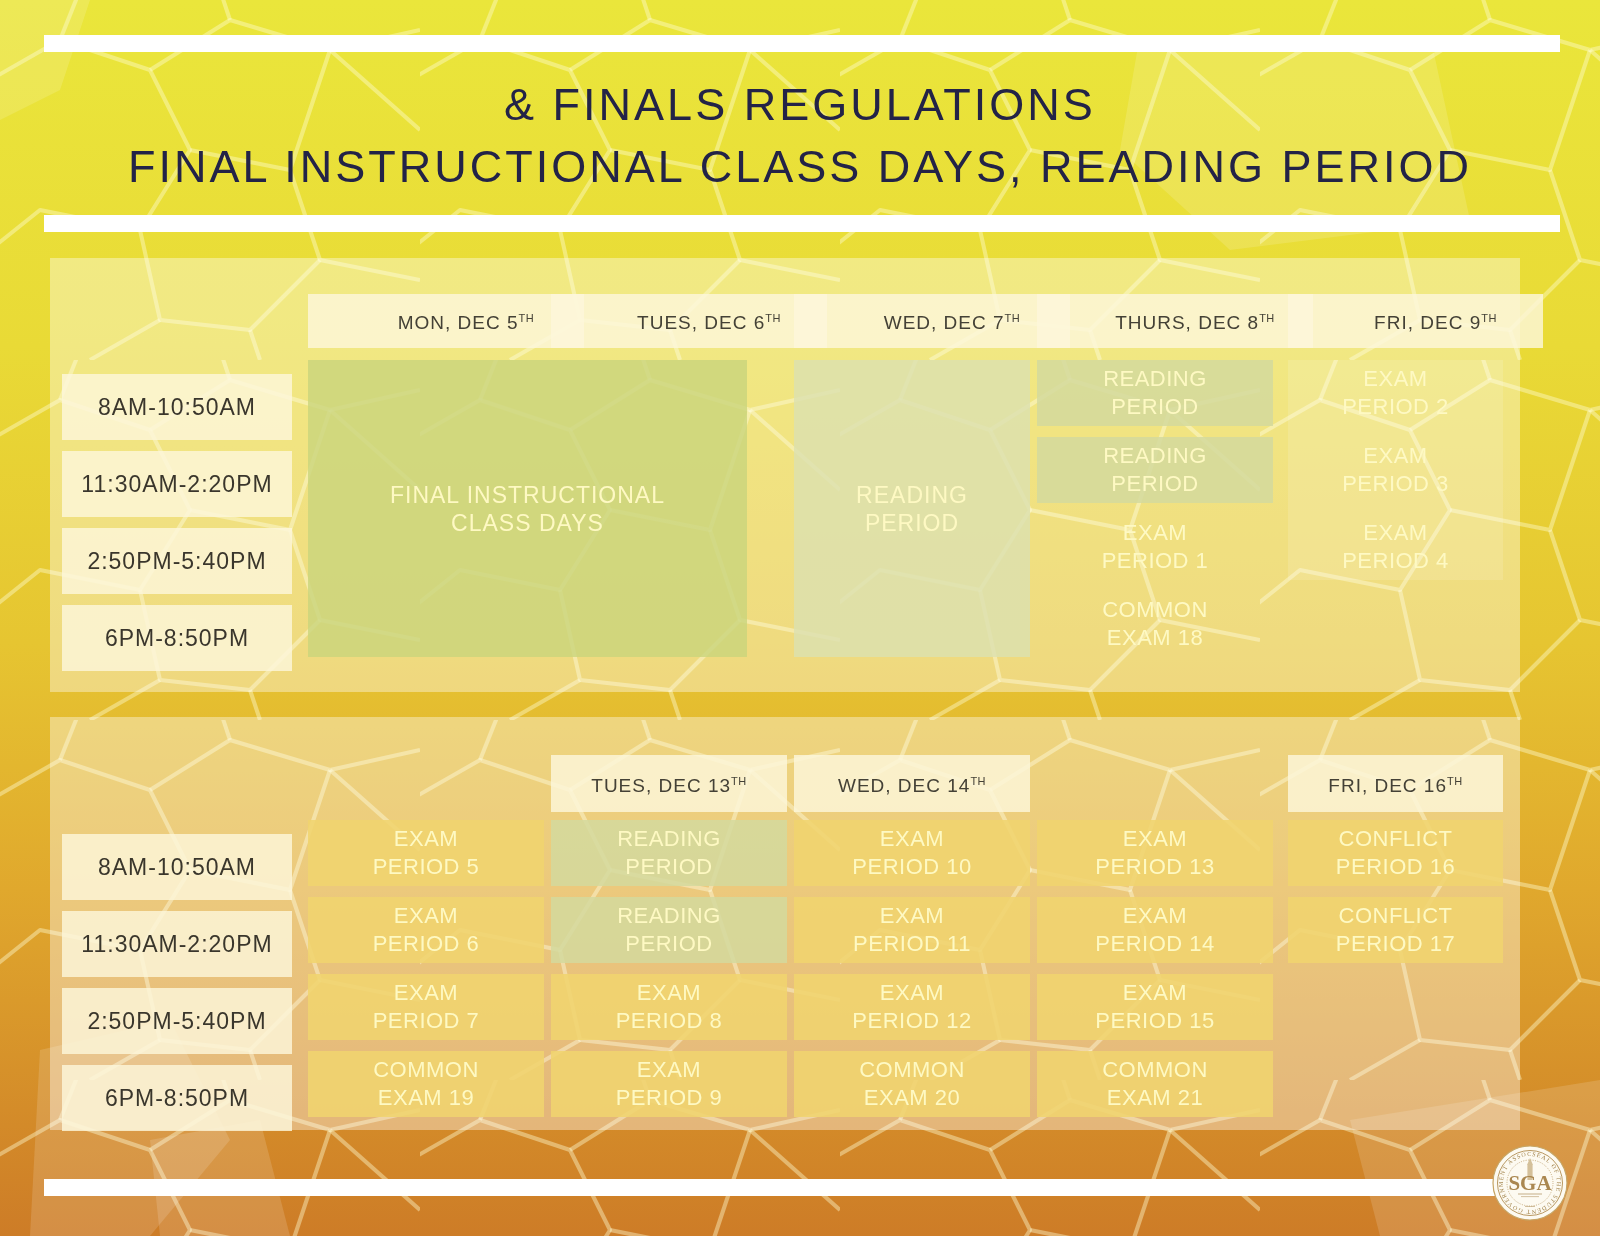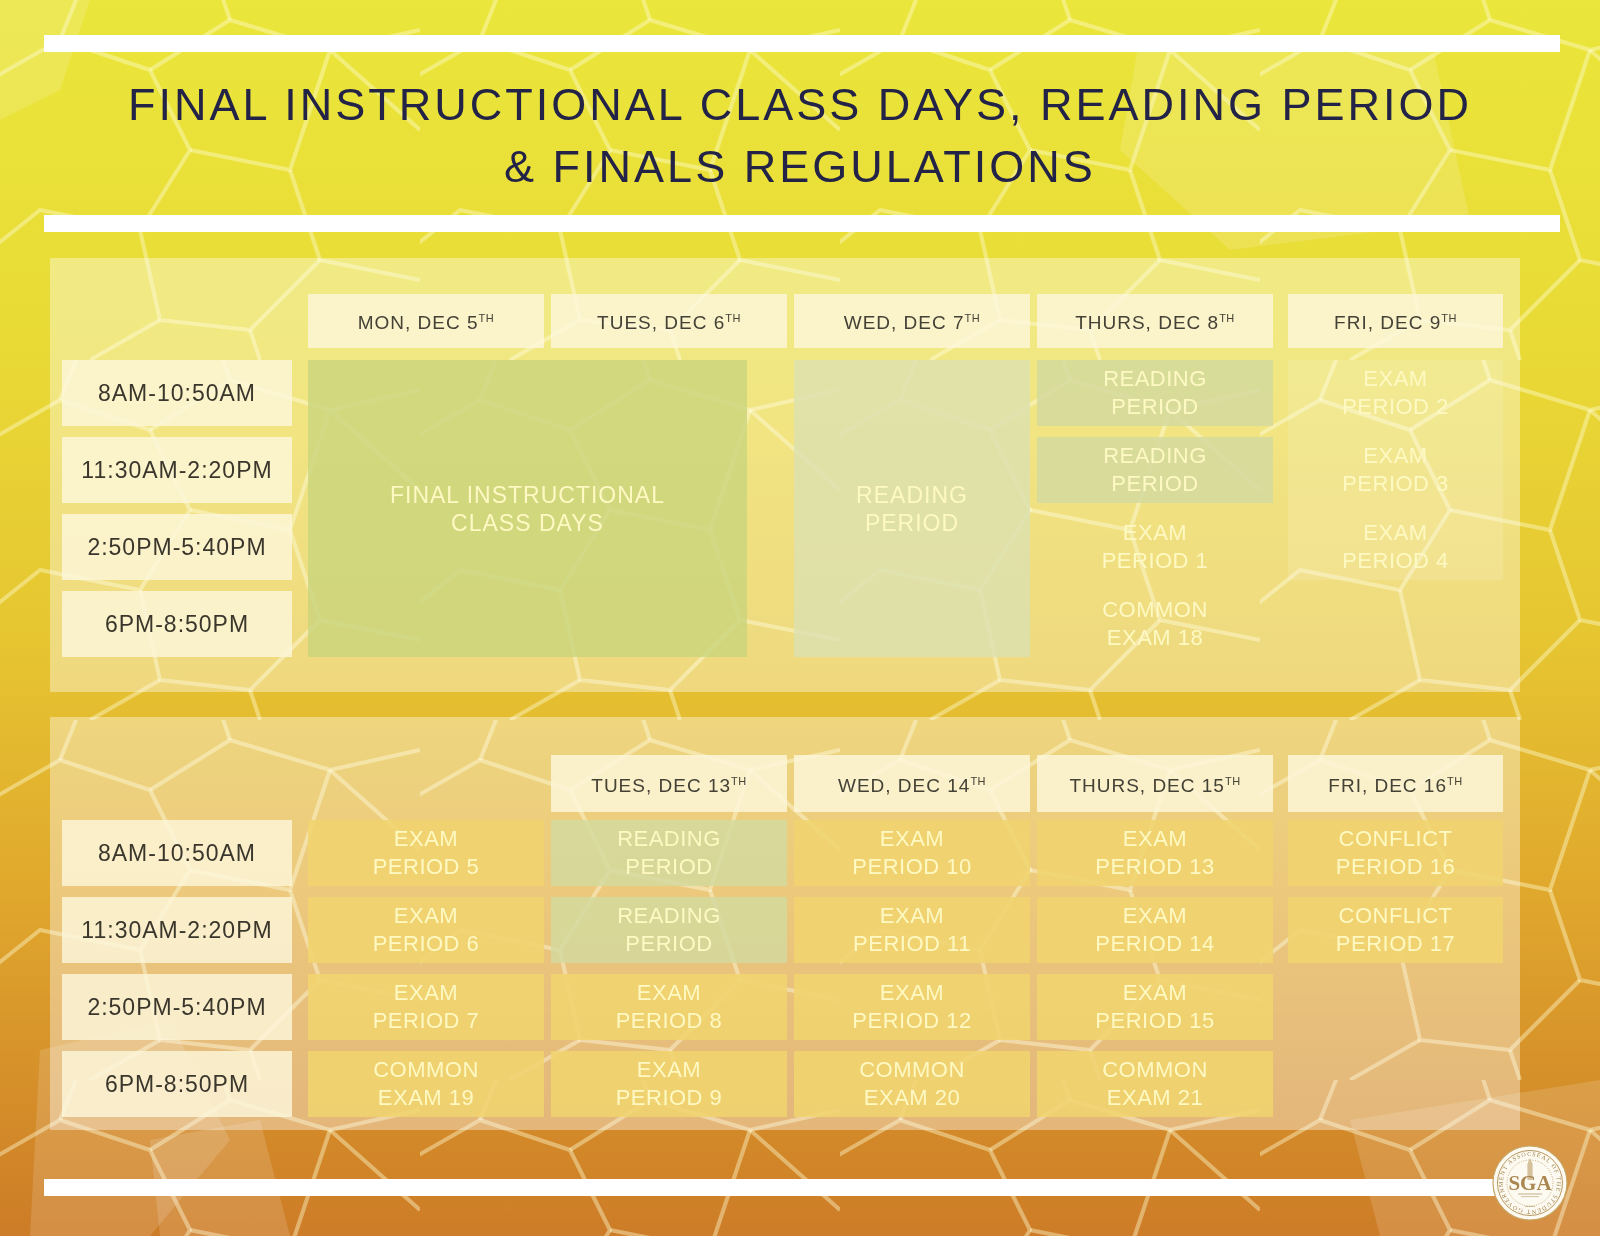--- a/index.html
+++ b/index.html
@@ -27,34 +27,34 @@
   }
   .cream{background:rgba(252,246,219,0.82);}
   .yellow{background:rgba(240,212,110,0.88);}
   .green-big{background:rgba(201,213,124,0.80);}
   .green-soft{background:rgba(220,224,176,0.82);}
   .green-box{background:rgba(211,217,158,0.85);}
   .faint{background:rgba(255,255,255,0.13);}
 
   .hdr{font-size:19px;letter-spacing:1px;color:#44413400;color:#444136;}
   .hdr sup{font-size:11px;vertical-align:super;letter-spacing:0.5px;}
-  .time{font-size:23px;letter-spacing:1px;color:#3a362c;}
+  .time{font-size:23px;letter-spacing:1px;color:#3a362c;margin-top:14px;}
   .block-label{font-size:23px;letter-spacing:1px;}
 
   
   .colT{left:62px;width:230px;}
   .col0{left:308px;width:236px;}
   .col1{left:551px;width:236px;}
   .col2{left:794px;width:236px;}
   .col3{left:1037px;width:236px;}
   .col4{left:1288px;width:215px;}
   .colBig{left:308px;width:439px;}
 
   
-  .h1{top:294px;height:54px;}
+  .h1{top:294px;height:54px;padding-left:40px;}
   .a0{top:360px;height:66px;}
   .a1{top:437px;height:66px;}
   .a2{top:514px;height:66px;}
   .a3{top:591px;height:66px;}
   .aBlock{top:360px;height:297px;}
   .aFaint{top:360px;height:220px;}
 
   
   .h2{top:755px;height:57px;}
   .b0{top:820px;height:66px;}
@@ -102,22 +102,22 @@
       <polygon points="1350,1120 1600,1080 1600,1236 1380,1236"></polygon>
       <polygon points="150,1140 260,1120 290,1236 160,1236"></polygon>
     </g>
   </svg>
 
   <div class="bar" id="bar-top"></div>
   <div class="bar" id="bar-mid"></div>
   <div class="bar" id="bar-bottom"></div>
 
   <div id="title">
+    <div>&amp; FINALS REGULATIONS</div>
     <div>FINAL INSTRUCTIONAL CLASS DAYS, READING PERIOD</div>
-    <div>&amp; FINALS REGULATIONS</div>
   </div>
 
   <div class="panel" id="panel1"></div>
   <div class="panel" id="panel2"></div>
 
   <div class="cell cream hdr h1 col0"><span><span>MON, DEC 5</span><sup>TH</sup></span></div>
   <div class="cell cream hdr h1 col1"><span><span>TUES, DEC 6</span><sup>TH</sup></span></div>
   <div class="cell cream hdr h1 col2"><span><span>WED, DEC 7</span><sup>TH</sup></span></div>
   <div class="cell cream hdr h1 col3"><span><span>THURS, DEC 8</span><sup>TH</sup></span></div>
   <div class="cell cream hdr h1 col4"><span><span>FRI, DEC 9</span><sup>TH</sup></span></div>
@@ -144,21 +144,20 @@
   <div class="faint aFaint col4" style="position:absolute;"></div>
   <div class="cell a0 col4">EXAM
 PERIOD 2</div>
   <div class="cell a1 col4">EXAM
 PERIOD 3</div>
   <div class="cell a2 col4">EXAM
 PERIOD 4</div>
 
   <div class="cell cream hdr h2 col1"><span><span>TUES, DEC 13</span><sup>TH</sup></span></div>
   <div class="cell cream hdr h2 col2"><span><span>WED, DEC 14</span><sup>TH</sup></span></div>
-  <div class="cell cream hdr h2 col3"><span><span>THURS, DEC 15</span><sup>TH</sup></span></div>
   <div class="cell cream hdr h2 col4"><span><span>FRI, DEC 16</span><sup>TH</sup></span></div>
 
   <div class="cell cream time b0 colT">8AM-10:50AM</div>
   <div class="cell cream time b1 colT">11:30AM-2:20PM</div>
   <div class="cell cream time b2 colT">2:50PM-5:40PM</div>
   <div class="cell cream time b3 colT">6PM-8:50PM</div>
 
   <div class="cell yellow b0 col0">EXAM
 PERIOD 5</div>
   <div class="cell green-box b0 col1">READING

